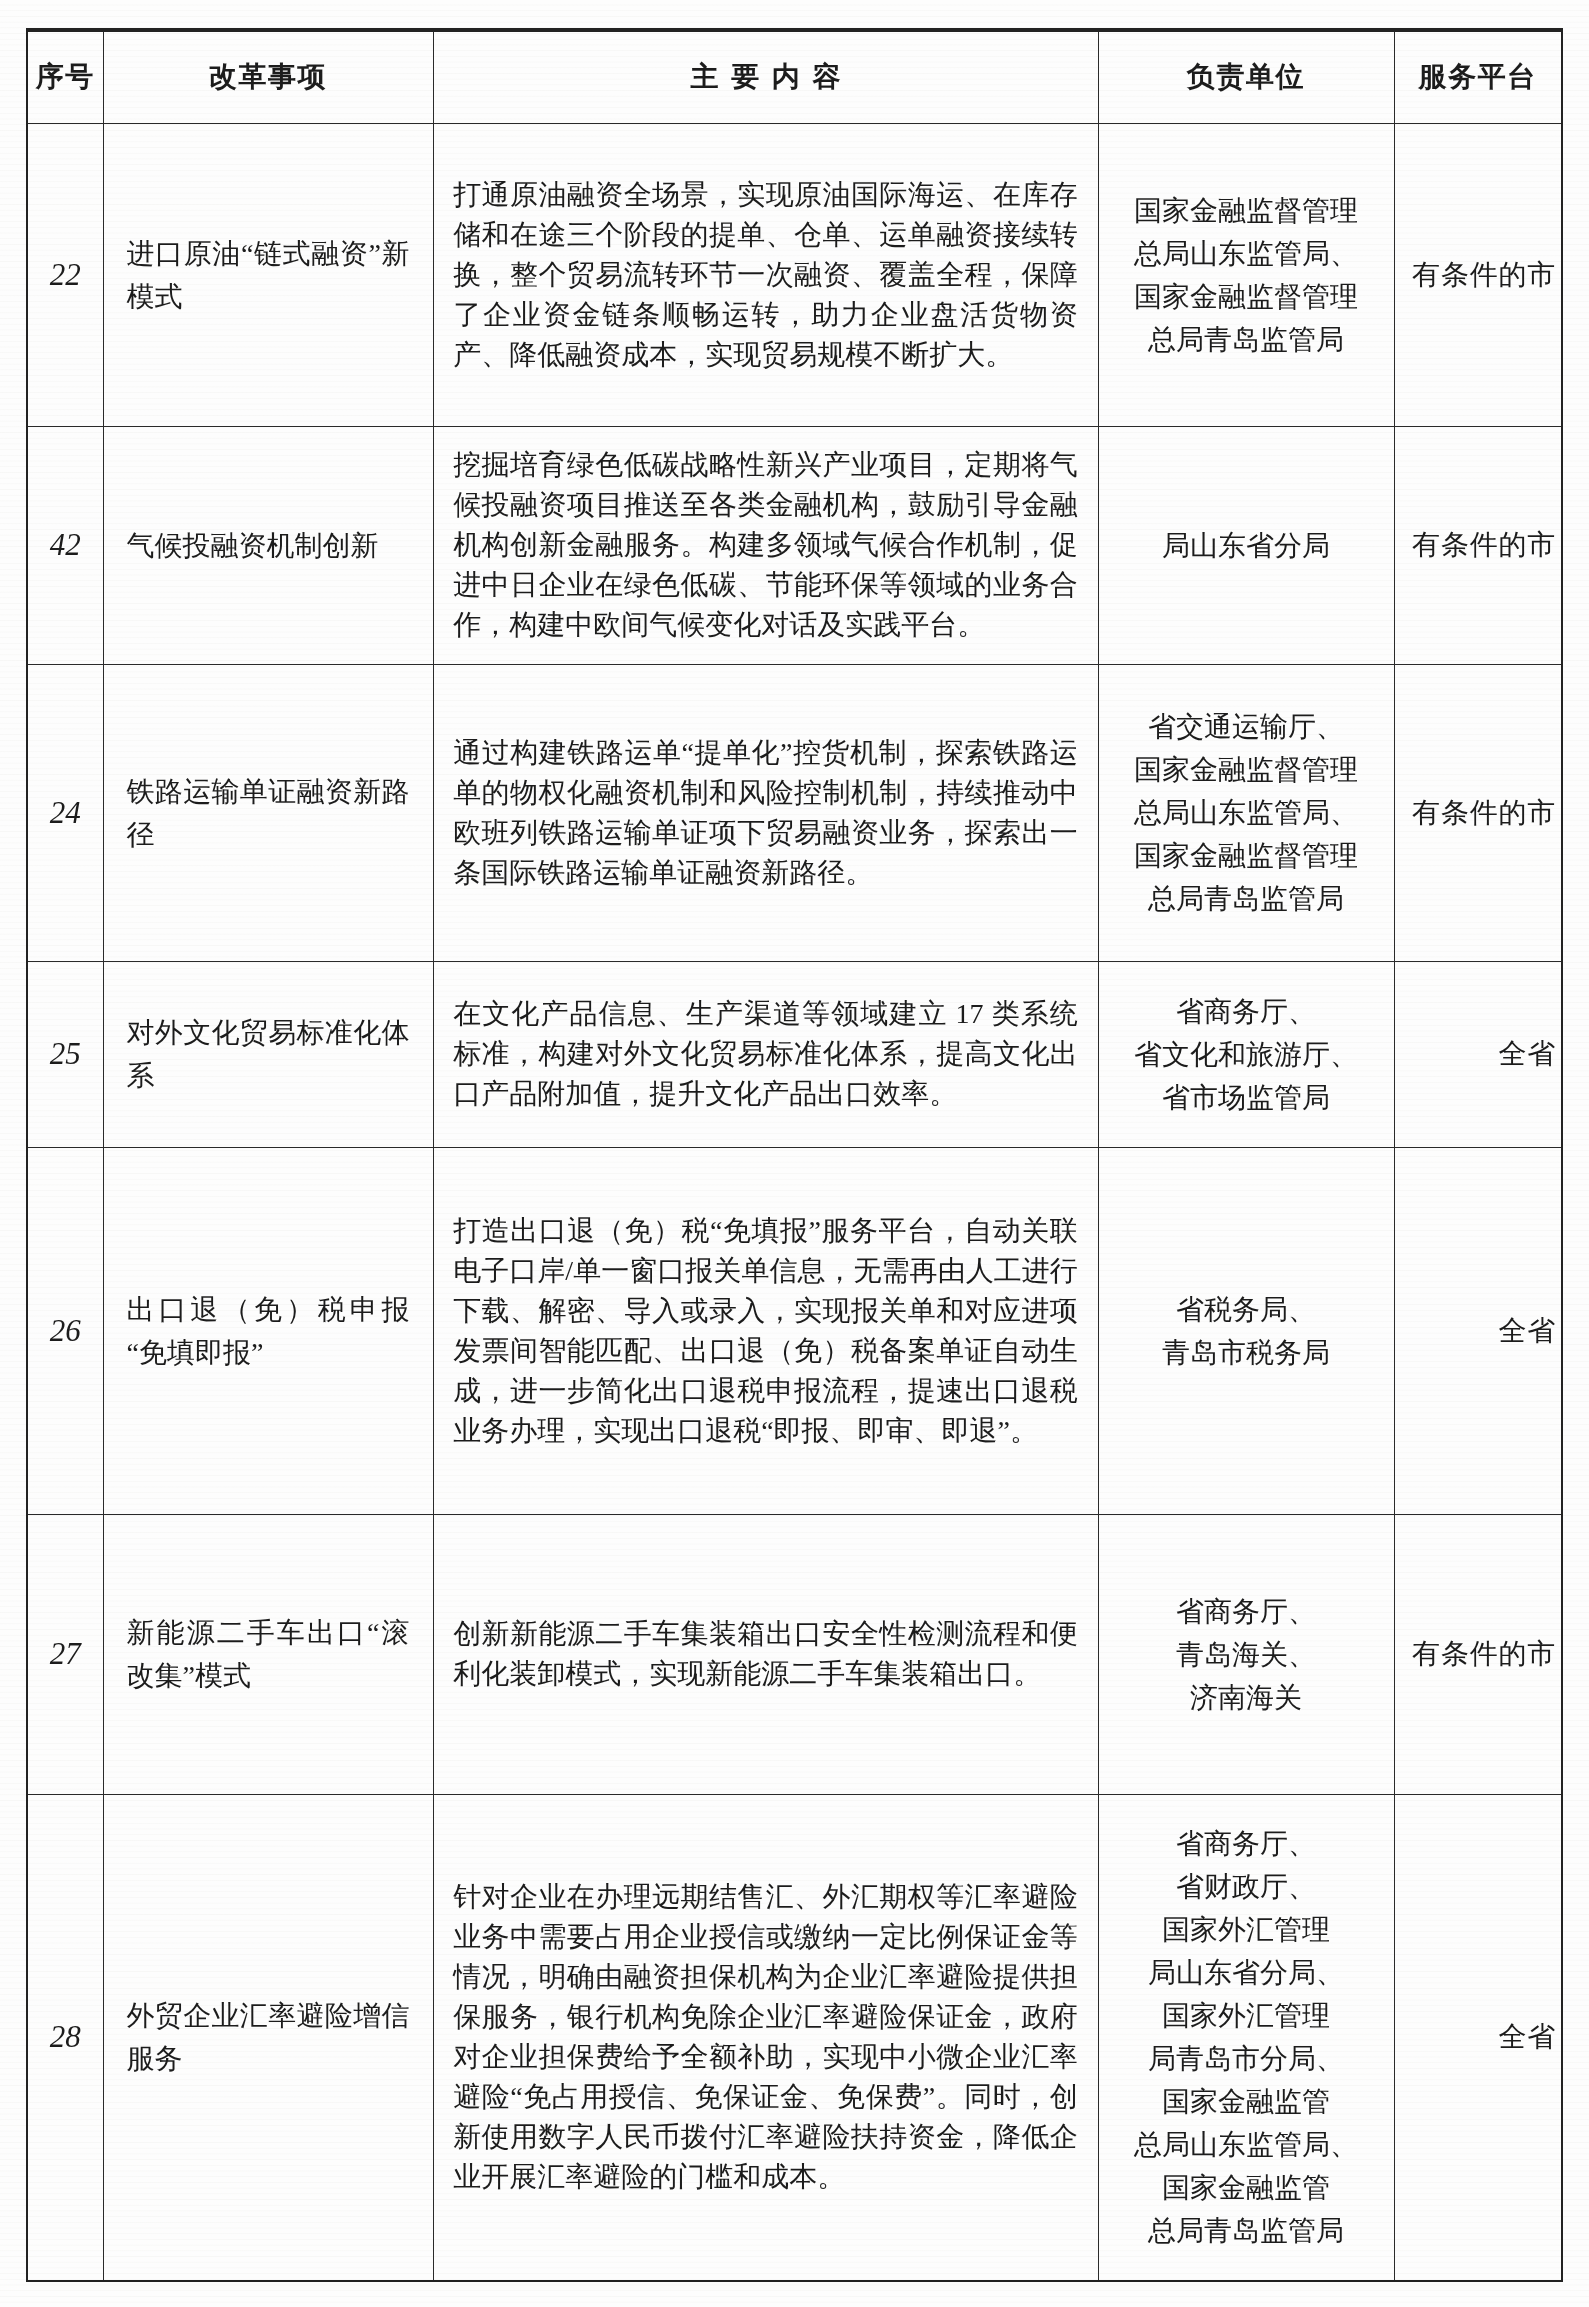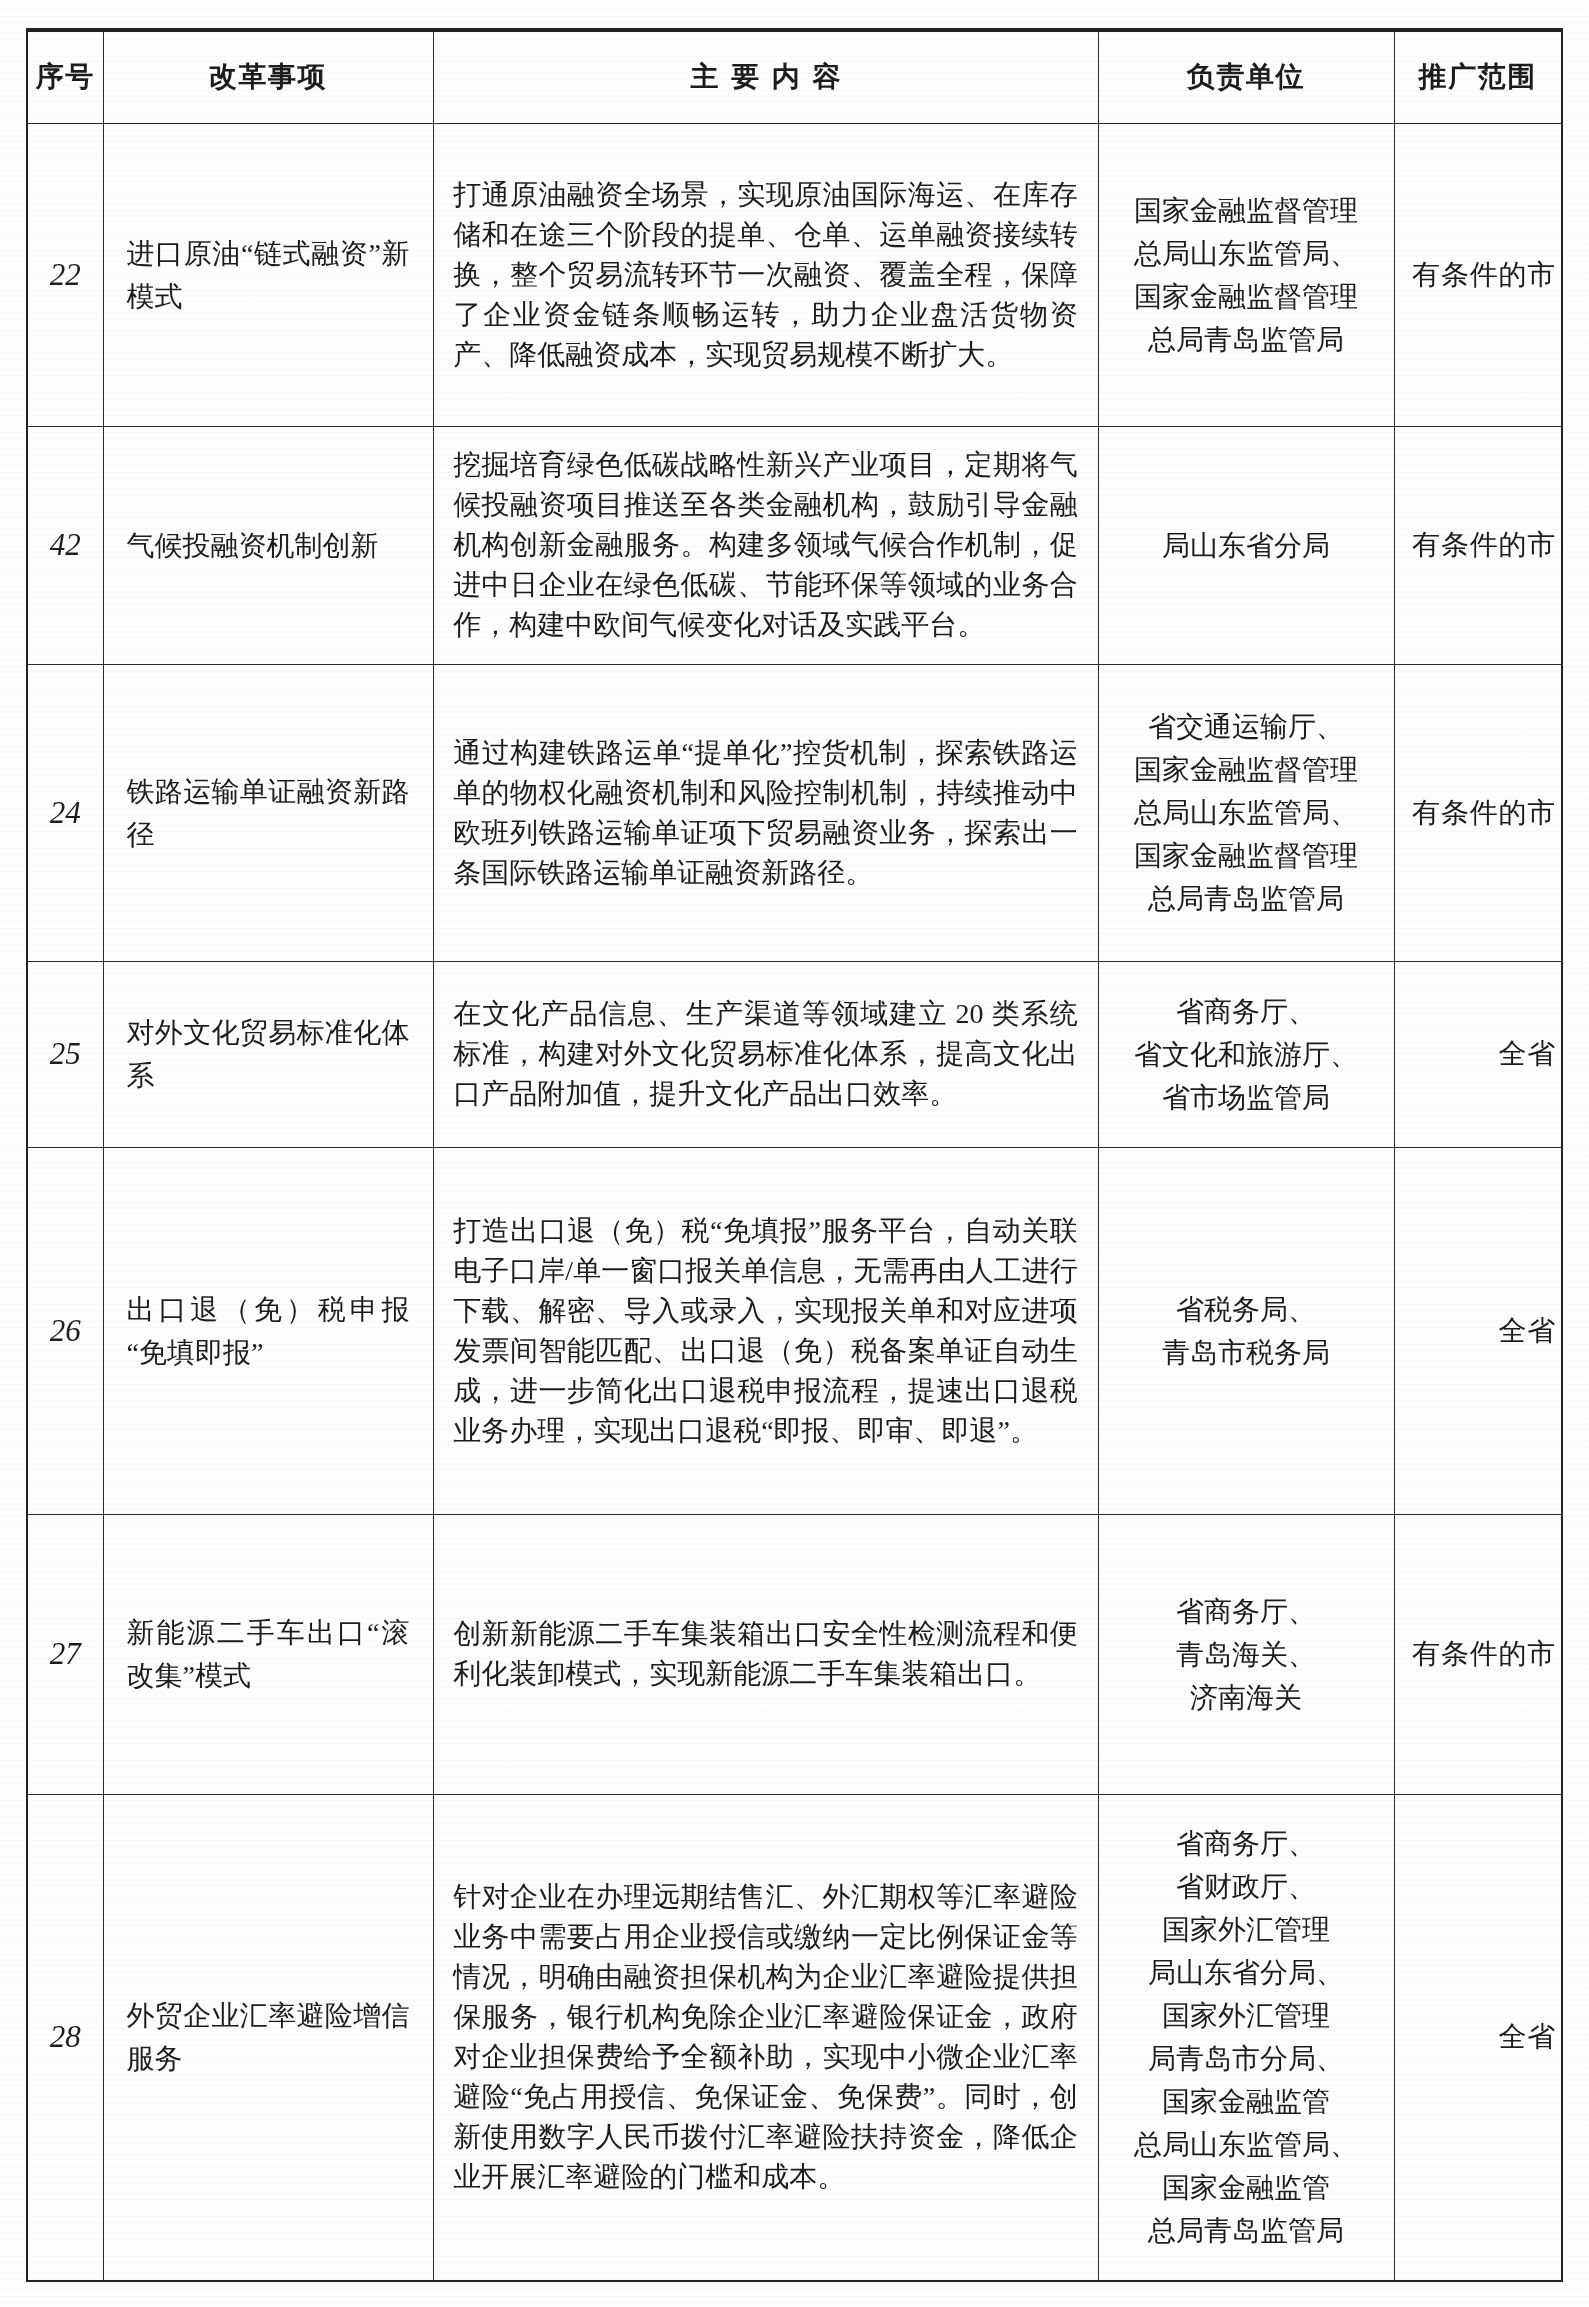--- a/index.html
+++ b/index.html
@@ -82,21 +82,21 @@
       <col style="width:665px">
       <col style="width:296px">
       <col style="width:168px">
     </colgroup>
     <thead>
       <tr style="height:93px">
         <th>序号</th>
         <th>改革事项</th>
         <th class="hdr-content">主要内容</th>
         <th>负责单位</th>
-        <th>推广范围</th>
+        <th>服务平台</th>
       </tr>
     </thead>
     <tbody>
         <tr style="height: 303px;">
           <td class="col-no">22</td>
           <td class="col-item">进口原油“链式融资”新模式</td>
           <td class="col-content">打通原油融资全场景，实现原油国际海运、在库存储和在途三个阶段的提单、仓单、运单融资接续转换，整个贸易流转环节一次融资、覆盖全程，保障了企业资金链条顺畅运转，助力企业盘活货物资产、降低融资成本，实现贸易规模不断扩大。</td>
           <td class="col-units">
             <span class="unit-line">国家金融监督管理</span>
             <span class="unit-line">总局山东监管局、</span>
@@ -123,21 +123,21 @@
             <span class="unit-line">国家金融监督管理</span>
             <span class="unit-line">总局山东监管局、</span>
             <span class="unit-line">国家金融监督管理</span>
             <span class="unit-line">总局青岛监管局</span>
           </td>
           <td class="col-scope">有条件的市</td>
         </tr>
         <tr style="height: 186px;">
           <td class="col-no">25</td>
           <td class="col-item">对外文化贸易标准化体系</td>
-          <td class="col-content">在文化产品信息、生产渠道等领域建立 20 类系统标准，构建对外文化贸易标准化体系，提高文化出口产品附加值，提升文化产品出口效率。</td>
+          <td class="col-content">在文化产品信息、生产渠道等领域建立 17 类系统标准，构建对外文化贸易标准化体系，提高文化出口产品附加值，提升文化产品出口效率。</td>
           <td class="col-units">
             <span class="unit-line">省商务厅、</span>
             <span class="unit-line">省文化和旅游厅、</span>
             <span class="unit-line">省市场监管局</span>
           </td>
           <td class="col-scope">全省</td>
         </tr>
         <tr style="height: 367px;">
           <td class="col-no">26</td>
           <td class="col-item">出口退（免）税申报“免填即报”</td>

